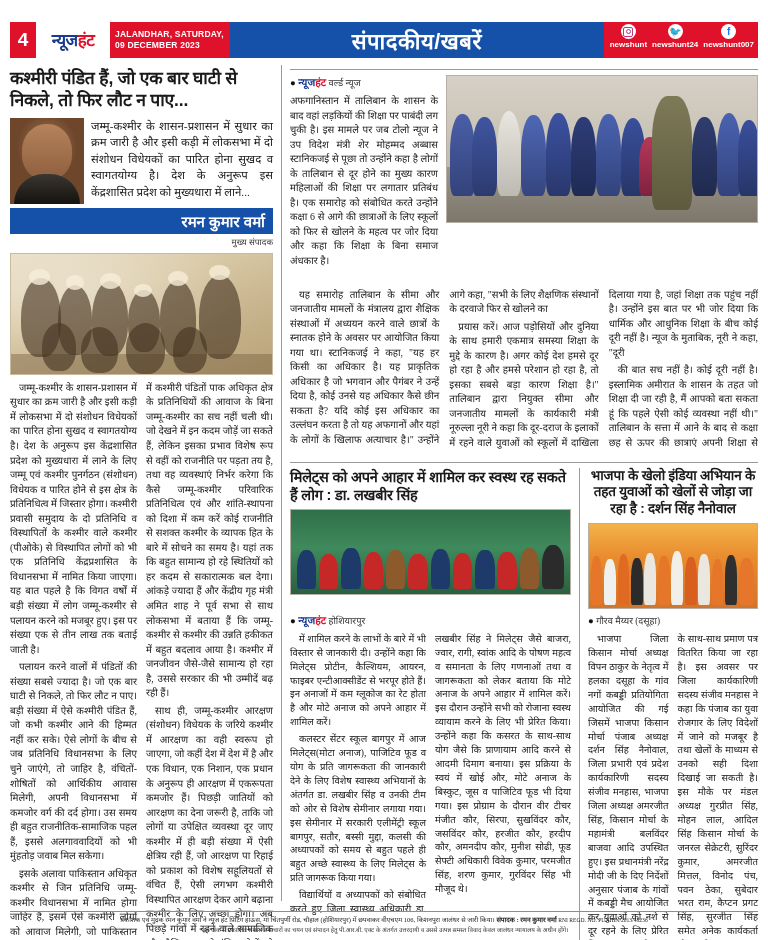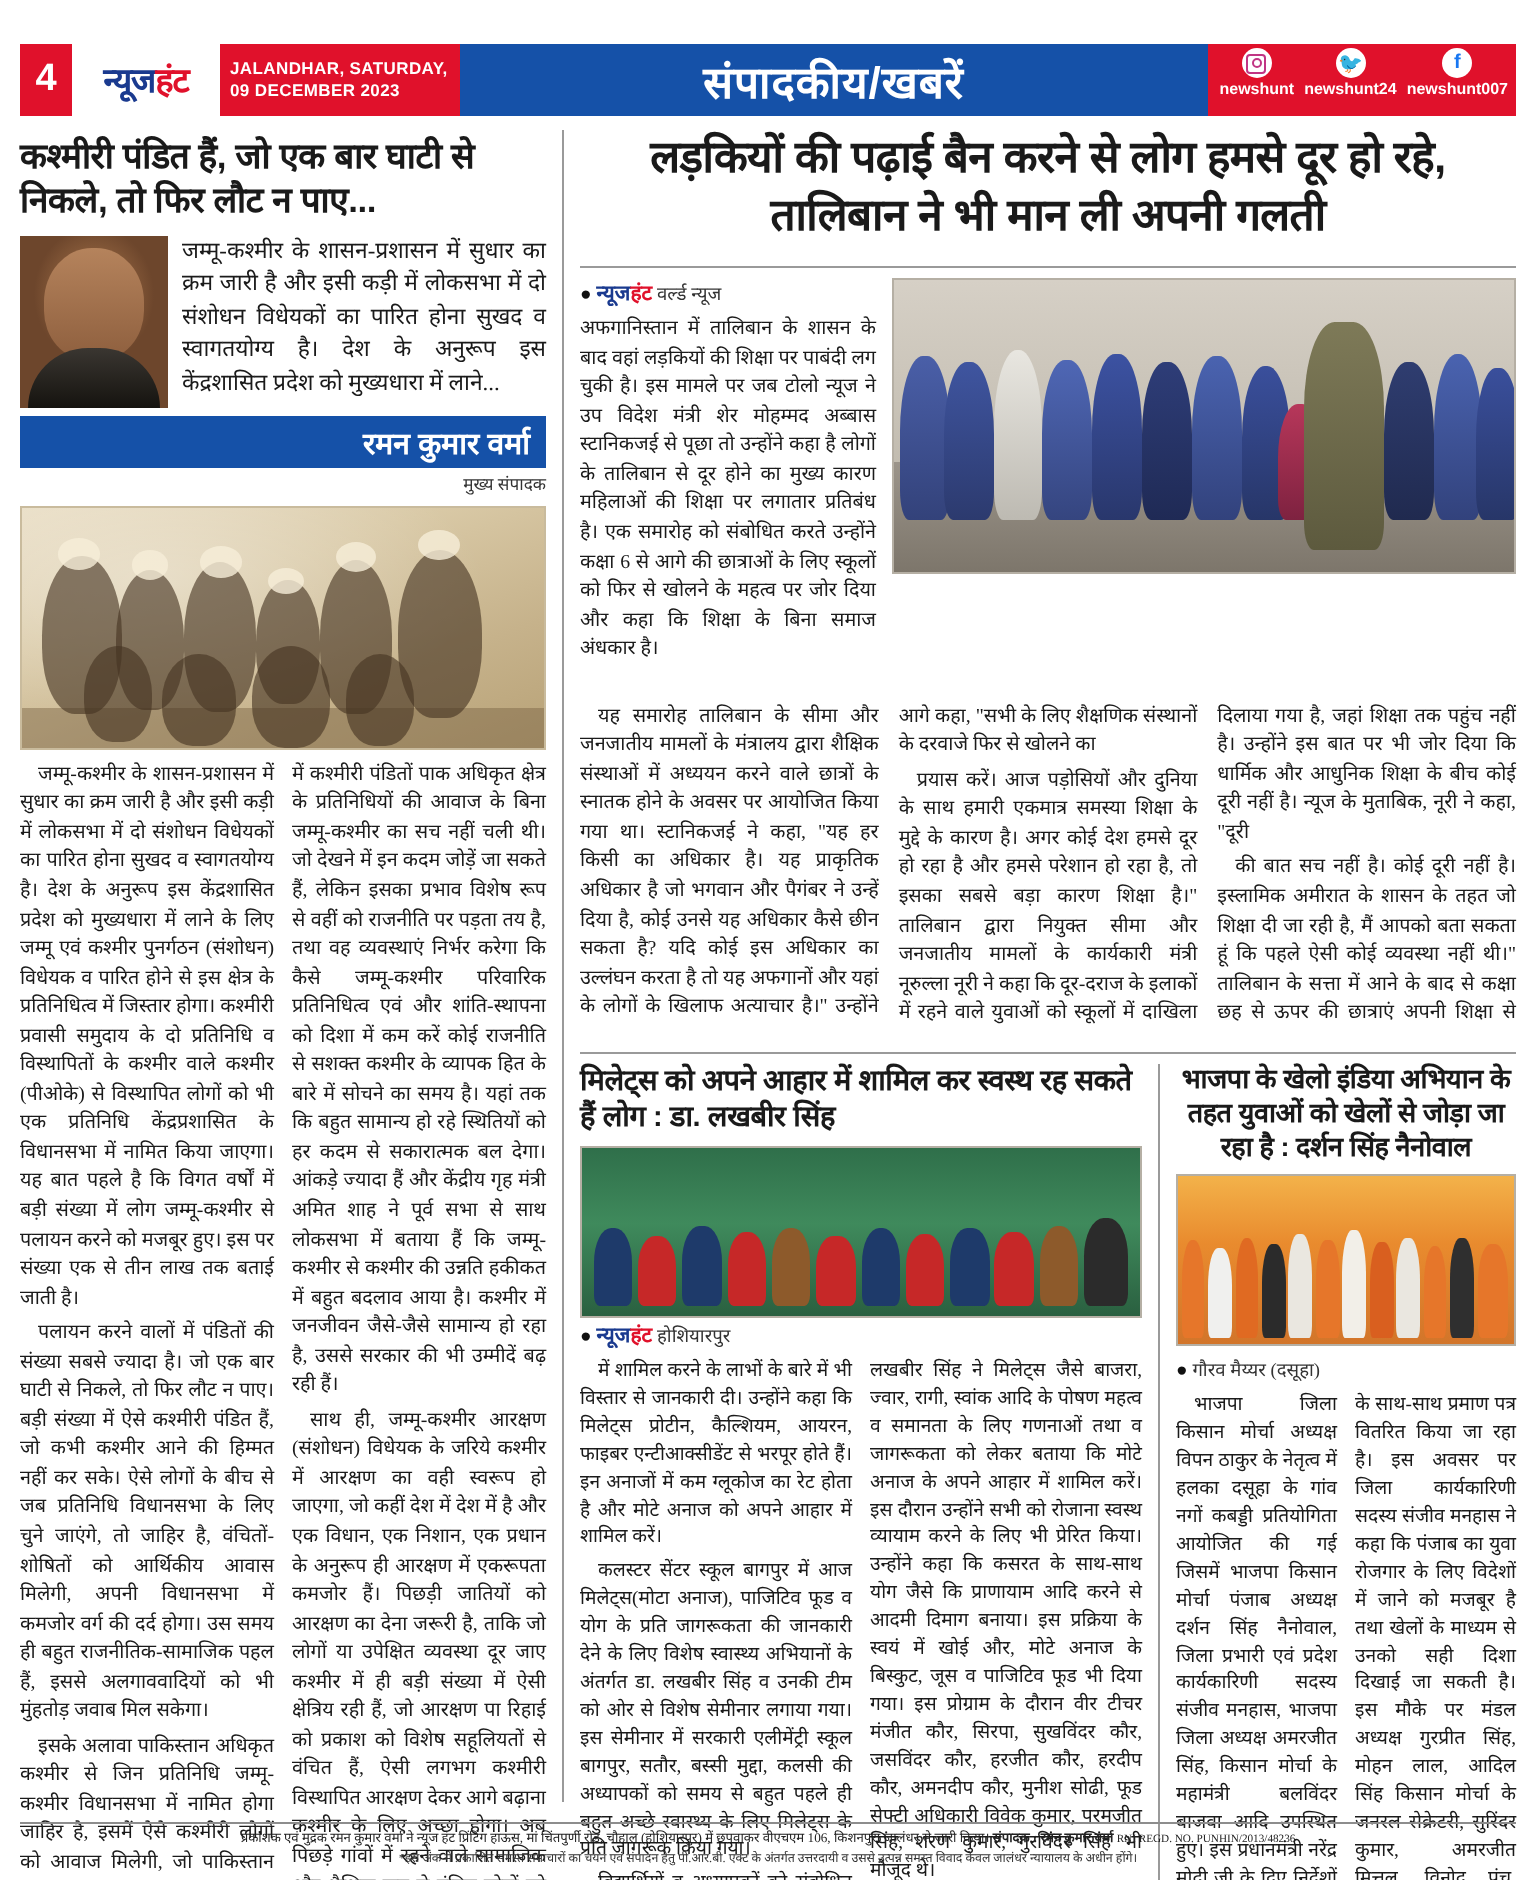--- a/index.html
+++ b/index.html
@@ -463,21 +463,20 @@
       <div class="ed-body">
         <p>जम्मू-कश्मीर के शासन-प्रशासन में सुधार का क्रम जारी है और इसी कड़ी में लोकसभा में दो संशोधन विधेयकों का पारित होना सुखद व स्वागतयोग्य है। देश के अनुरूप इस केंद्रशासित प्रदेश को मुख्यधारा में लाने के लिए जम्मू एवं कश्मीर पुनर्गठन (संशोधन) विधेयक व पारित होने से इस क्षेत्र के प्रतिनिधित्व में जिस्तार होगा। कश्मीरी प्रवासी समुदाय के दो प्रतिनिधि व विस्थापितों के कश्मीर वाले कश्मीर (पीओके) से विस्थापित लोगों को भी एक प्रतिनिधि केंद्रप्रशासित के विधानसभा में नामित किया जाएगा। यह बात पहले है कि विगत वर्षों में बड़ी संख्या में लोग जम्मू-कश्मीर से पलायन करने को मजबूर हुए। इस पर संख्या एक से तीन लाख तक बताई जाती है।</p>
         <p>पलायन करने वालों में पंडितों की संख्या सबसे ज्यादा है। जो एक बार घाटी से निकले, तो फिर लौट न पाए। बड़ी संख्या में ऐसे कश्मीरी पंडित हैं, जो कभी कश्मीर आने की हिम्मत नहीं कर सके। ऐसे लोगों के बीच से जब प्रतिनिधि विधानसभा के लिए चुने जाएंगे, तो जाहिर है, वंचितों-शोषितों को आर्थिकीय आवास मिलेगी, अपनी विधानसभा में कमजोर वर्ग की दर्द होगा। उस समय ही बहुत राजनीतिक-सामाजिक पहल हैं, इससे अलगाववादियों को भी मुंहतोड़ जवाब मिल सकेगा।</p>
         <p>इसके अलावा पाकिस्तान अधिकृत कश्मीर से जिन प्रतिनिधि जम्मू-कश्मीर विधानसभा में नामित होगा जाहिर है, इसमें ऐसे कश्मीरी लोगों को आवाज मिलेगी, जो पाकिस्तान अधिकृत कश्मीर के हैं और कहीं बाहर रहने को मजबूर हैं। पाक अधिकृत कश्मीर को वापस लेने के संकल्प के मुद्देनजर यह पहल महत्वपूर्ण है। वास्तव में, विधानसभा में कश्मीरी पंडितों पाक अधिकृत क्षेत्र के प्रतिनिधियों की आवाज के बिना जम्मू-कश्मीर का सच नहीं चली थी। जो देखने में इन कदम जोड़ें जा सकते हैं, लेकिन इसका प्रभाव विशेष रूप से वहीं को राजनीति पर पड़ता तय है, तथा वह व्यवस्थाएं निर्भर करेगा कि कैसे जम्मू-कश्मीर परिवारिक प्रतिनिधित्व एवं और शांति-स्थापना को दिशा में कम करें कोई राजनीति से सशक्त कश्मीर के व्यापक हित के बारे में सोचने का समय है। यहां तक कि बहुत सामान्य हो रहे स्थितियों को हर कदम से सकारात्मक बल देगा। आंकड़े ज्यादा हैं और केंद्रीय गृह मंत्री अमित शाह ने पूर्व सभा से साथ लोकसभा में बताया हैं कि जम्मू-कश्मीर से कश्मीर की उन्नति हकीकत में बहुत बदलाव आया है। कश्मीर में जनजीवन जैसे-जैसे सामान्य हो रहा है, उससे सरकार की भी उम्मीदें बढ़ रही हैं।</p>
         <p>साथ ही, जम्मू-कश्मीर आरक्षण (संशोधन) विधेयक के जरिये कश्मीर में आरक्षण का वही स्वरूप हो जाएगा, जो कहीं देश में देश में है और एक विधान, एक निशान, एक प्रधान के अनुरूप ही आरक्षण में एकरूपता कमजोर हैं। पिछड़ी जातियों को आरक्षण का देना जरूरी है, ताकि जो लोगों या उपेक्षित व्यवस्था दूर जाए कश्मीर में ही बड़ी संख्या में ऐसी क्षेत्रिय रही हैं, जो आरक्षण पा रिहाई को प्रकाश को विशेष सहूलियतों से वंचित हैं, ऐसी लगभग कश्मीरी विस्थापित आरक्षण देकर आगे बढ़ाना कश्मीर के लिए अच्छा होगा। अब पिछड़े गांवों में रहने वाले सामाजिक और शैक्षिक रूप से वंचित लोगों को आरक्षण देकर के करीब रहने वालों को भी आरक्षण मिल सकेगा। जाहिर है, हम नए विकासशील कश्मीर की ओर बढ़ रहे हैं।</p>
       </div>
     </div>
 
     <div class="col-right">
 
-      <div class="main-head">लड़कियों की पढ़ाई बैन करने से लोग हमसे दूर हो रहे, तालिबान ने भी मान ली अपनी गलती</div>
       <div class="rule-thin"></div>
 
       <div class="lead-block">
         <div class="lead-col">
           <div class="byline">
             <span class="bullet">●</span>
             <span class="brand"><span class="b1">न्यूज</span><span class="b2">हंट</span></span>
             <span class="place">वर्ल्ड न्यूज</span>
           </div>
           <div class="lead-text">अफगानिस्तान में तालिबान के शासन के बाद वहां लड़कियों की शिक्षा पर पाबंदी लग चुकी है। इस मामले पर जब टोलो न्यूज ने उप विदेश मंत्री शेर मोहम्मद अब्बास स्टानिकजई से पूछा तो उन्होंने कहा है लोगों के तालिबान से दूर होने का मुख्य कारण महिलाओं की शिक्षा पर लगातार प्रतिबंध है। एक समारोह को संबोधित करते उन्होंने कक्षा 6 से आगे की छात्राओं के लिए स्कूलों को फिर से खोलने के महत्व पर जोर दिया और कहा कि शिक्षा के बिना समाज अंधकार है।</div>
@@ -518,21 +517,21 @@
             <div class="kid" style="left:26%;width:7%;height:44%;background:#c62828"></div>
             <div class="kid" style="left:34%;width:7%;height:46%;background:#8d5a2b"></div>
             <div class="kid" style="left:42%;width:7%;height:42%;background:#c62828"></div>
             <div class="kid" style="left:50%;width:7%;height:47%;background:#1e3a6a"></div>
             <div class="kid" style="left:58%;width:7%;height:43%;background:#c62828"></div>
             <div class="kid" style="left:66%;width:7%;height:46%;background:#1e3a6a"></div>
             <div class="kid" style="left:74%;width:7%;height:44%;background:#c62828"></div>
             <div class="kid" style="left:82%;width:7%;height:48%;background:#8d5a2b"></div>
             <div class="kid" style="left:90%;width:8%;height:52%;background:#2b2b2b"></div>
           </div>
-          <div class="byline" style="margin-top:1px">
+          <div class="byline" style="margin-top:18px">
             <span class="bullet">●</span>
             <span class="brand"><span class="b1">न्यूज</span><span class="b2">हंट</span></span>
             <span class="place">होशियारपुर</span>
           </div>
           <div class="story-body cols2">
             <p>में शामिल करने के लाभों के बारे में भी विस्तार से जानकारी दी। उन्होंने कहा कि मिलेट्स प्रोटीन, कैल्शियम, आयरन, फाइबर एन्टीआक्सीडेंट से भरपूर होते हैं। इन अनाजों में कम ग्लूकोज का रेट होता है और मोटे अनाज को अपने आहार में शामिल करें।</p>
             <p>कलस्टर सेंटर स्कूल बागपुर में आज मिलेट्स(मोटा अनाज), पाजिटिव फूड व योग के प्रति जागरूकता की जानकारी देने के लिए विशेष स्वास्थ्य अभियानों के अंतर्गत डा. लखबीर सिंह व उनकी टीम को ओर से विशेष सेमीनार लगाया गया। इस सेमीनार में सरकारी एलीमेंट्री स्कूल बागपुर, सतौर, बस्सी मुद्दा, कलसी की अध्यापकों को समय से बहुत पहले ही बहुत अच्छे स्वास्थ्य के लिए मिलेट्स के प्रति जागरूक किया गया।</p>
             <p>विद्यार्थियों व अध्यापकों को संबोधित करते हुए जिला स्वास्थ्य अधिकारी डा. लखबीर सिंह ने मिलेट्स जैसे बाजरा, ज्वार, रागी, स्वांक आदि के पोषण महत्व व समानता के लिए गणनाओं तथा व जागरूकता को लेकर बताया कि मोटे अनाज के अपने आहार में शामिल करें। इस दौरान उन्होंने सभी को रोजाना स्वस्थ व्यायाम करने के लिए भी प्रेरित किया। उन्होंने कहा कि कसरत के साथ-साथ योग जैसे कि प्राणायाम आदि करने से आदमी दिमाग बनाया। इस प्रक्रिया के स्वयं में खोई और, मोटे अनाज के बिस्कुट, जूस व पाजिटिव फूड भी दिया गया। इस प्रोग्राम के दौरान वीर टीचर मंजीत कौर, सिरपा, सुखविंदर कौर, जसविंदर कौर, हरजीत कौर, हरदीप कौर, अमनदीप कौर, मुनीश सोढी, फूड सेफ्टी अधिकारी विवेक कुमार, परमजीत सिंह, शरण कुमार, गुरविंदर सिंह भी मौजूद थे।</p>
           </div>
         </div>

